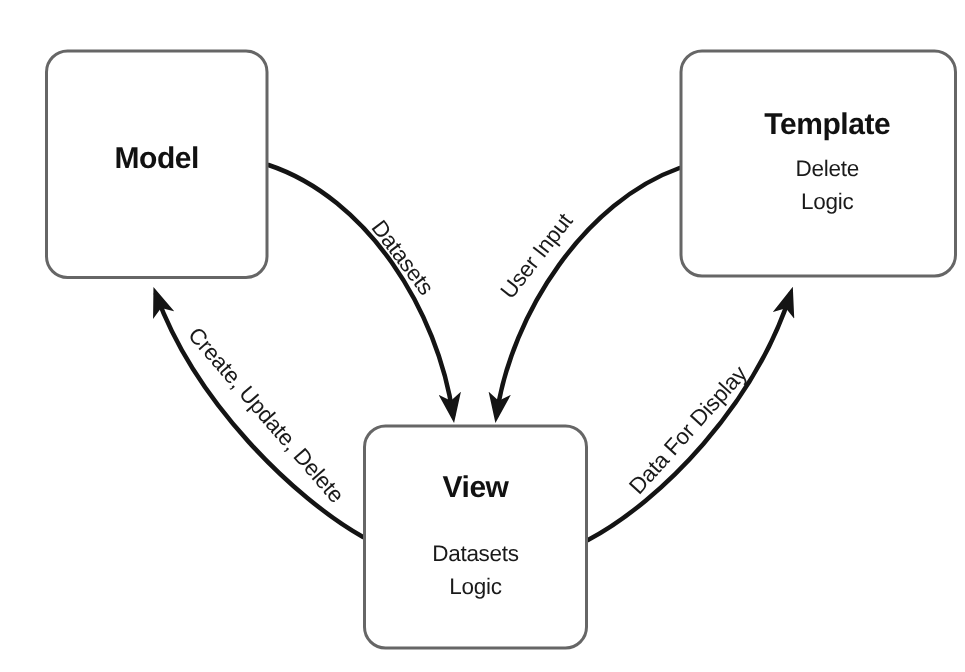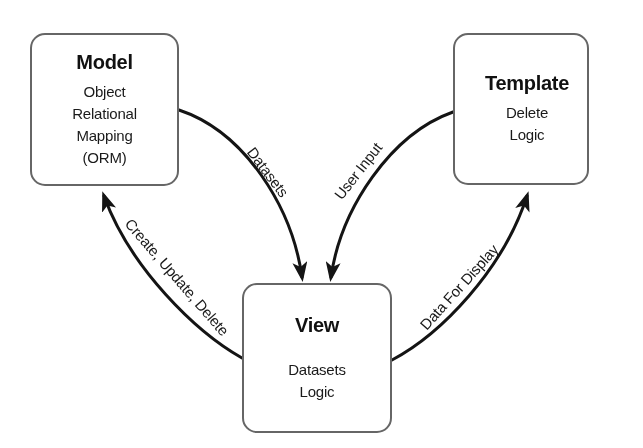--- a/index.html
+++ b/index.html
@@ -35,21 +35,21 @@
     border: 2px solid #666666;
     border-radius: 15px;
     display: flex;
     flex-direction: column;
     justify-content: center;
     align-items: center;
     text-align: center;
     color: #1a1a1a;
   }
   .node-model    { left: 30px;  top: 33px;  width: 149px; height: 153px; }
-  .node-template { left: 453px; top: 33px;  width: 136px; height: 152px; padding-left: 12px; }
+  .node-template { left: 453px; top: 33px;  width: 185px; height: 152px; padding-left: 12px; }
   .node-view     { left: 242px; top: 283px; width: 150px; height: 150px; gap: 15px; }
   .node-title {
     font-size: 20px;
     font-weight: 700;
     letter-spacing: -0.3px;
     margin-bottom: 7px;
     color: #111111;
   }
   .node-subtitle {
     font-size: 15px;
@@ -83,24 +83,20 @@
       </marker>
     </defs>
     <path class="edge" d="M 179,110 C 245,132 292,207 302,277" marker-end="url(#arrowhead)"></path>
     <path class="edge" d="M 453,112 C 391,134 341,208 331,277" marker-end="url(#arrowhead)"></path>
     <path class="edge" d="M 242,358 C 196,332 130,268 104,196" marker-end="url(#arrowhead)"></path>
     <path class="edge" d="M 392,360 C 441,334 503,270 527,196" marker-end="url(#arrowhead)"></path>
   </svg>
 
   <div class="node node-model">
     <div class="node-title">Model</div>
-    <div class="node-subtitle">Object
-Relational
-Mapping
-(ORM)</div>
   </div>
 
   <div class="node node-template">
     <div class="node-title">Template</div>
     <div class="node-subtitle">Delete
 Logic</div>
   </div>
 
   <div class="node node-view">
     <div class="node-title">View</div>

